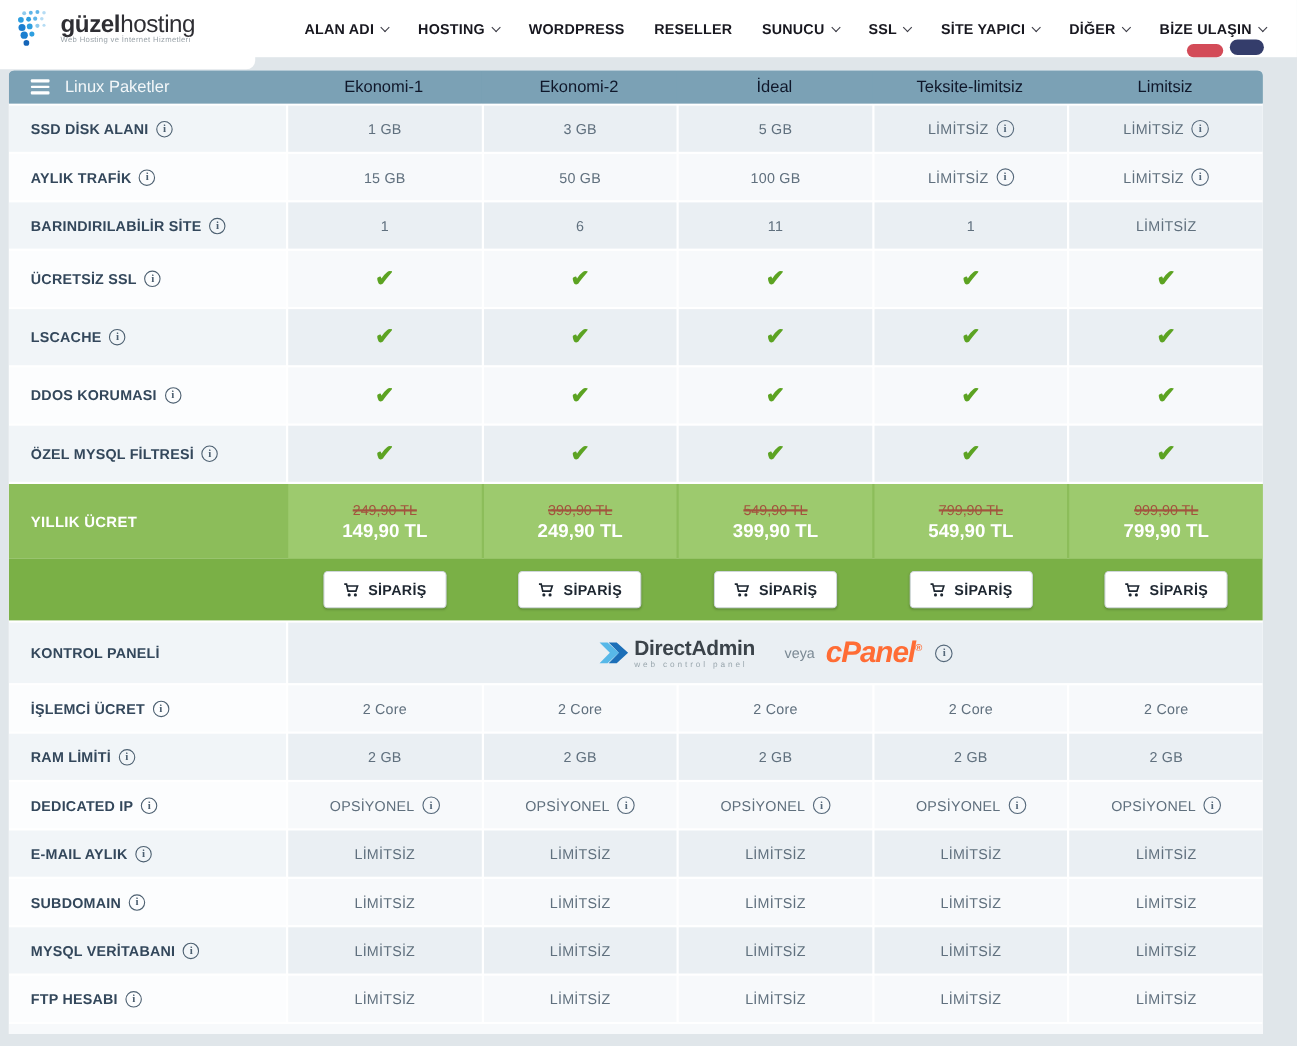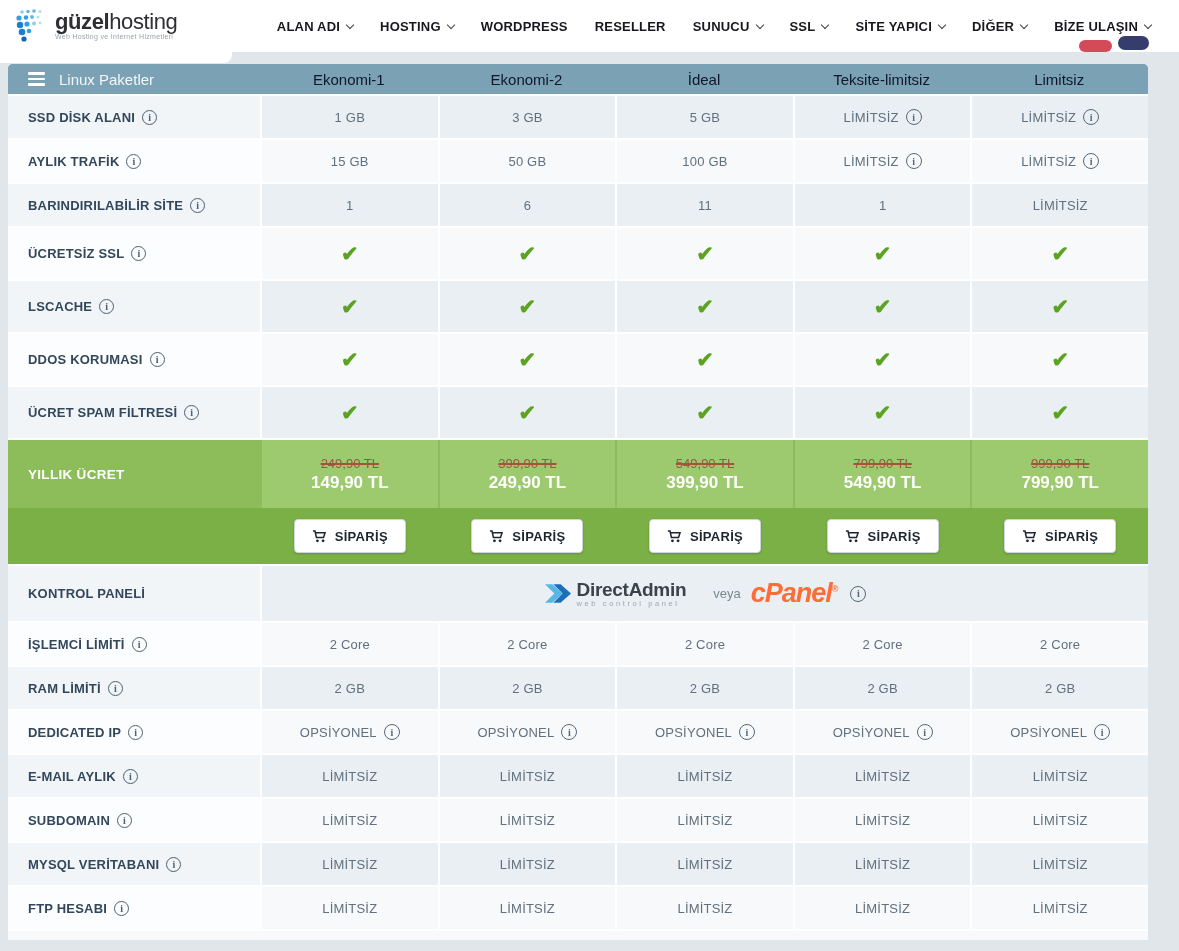--- a/index.html
+++ b/index.html
@@ -298,21 +298,21 @@
           <span class="check">✔</span>
         </div>
         <div class="cell value-cell">
           <span class="check">✔</span>
         </div>
         <div class="cell value-cell">
           <span class="check">✔</span>
         </div>
       </div><div class="t-row r-check shaded">
         <div class="cell label-cell">
-          <span class="label-text">ÜCRET SPAM FİLTRESİ</span>
+          <span class="label-text">ÖZEL MYSQL FİLTRESİ</span>
           <span class="info">i</span>
         </div>
         <div class="cell value-cell">
           <span class="check">✔</span>
         </div>
         <div class="cell value-cell">
           <span class="check">✔</span>
         </div>
         <div class="cell value-cell">
           <span class="check">✔</span>
@@ -412,21 +412,21 @@
         <div class="da-sub">web control panel</div>
       </div>
       <span class="conj">veya</span>
       <span class="cpanel"><span>cPanel</span><sup>®</sup></span>
       <span class="info cell-info">i</span>
     </div>
   </div>
 
   <div id="rows-bottom" style="display:contents"><div class="t-row r-std plain">
         <div class="cell label-cell">
-          <span class="label-text">İŞLEMCİ LİMİTİ</span>
+          <span class="label-text">İŞLEMCİ ÜCRET</span>
           <span class="info">i</span>
         </div>
         <div class="cell value-cell">
           <span class="value-text">2 Core</span>
         </div>
         <div class="cell value-cell">
           <span class="value-text">2 Core</span>
         </div>
         <div class="cell value-cell">
           <span class="value-text">2 Core</span>

